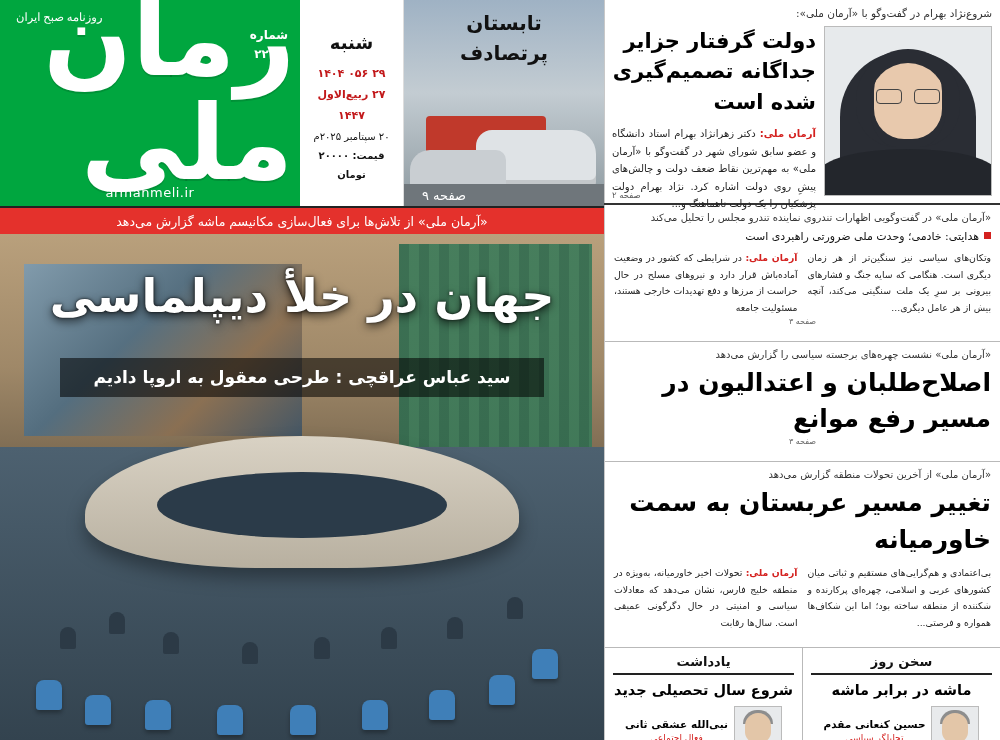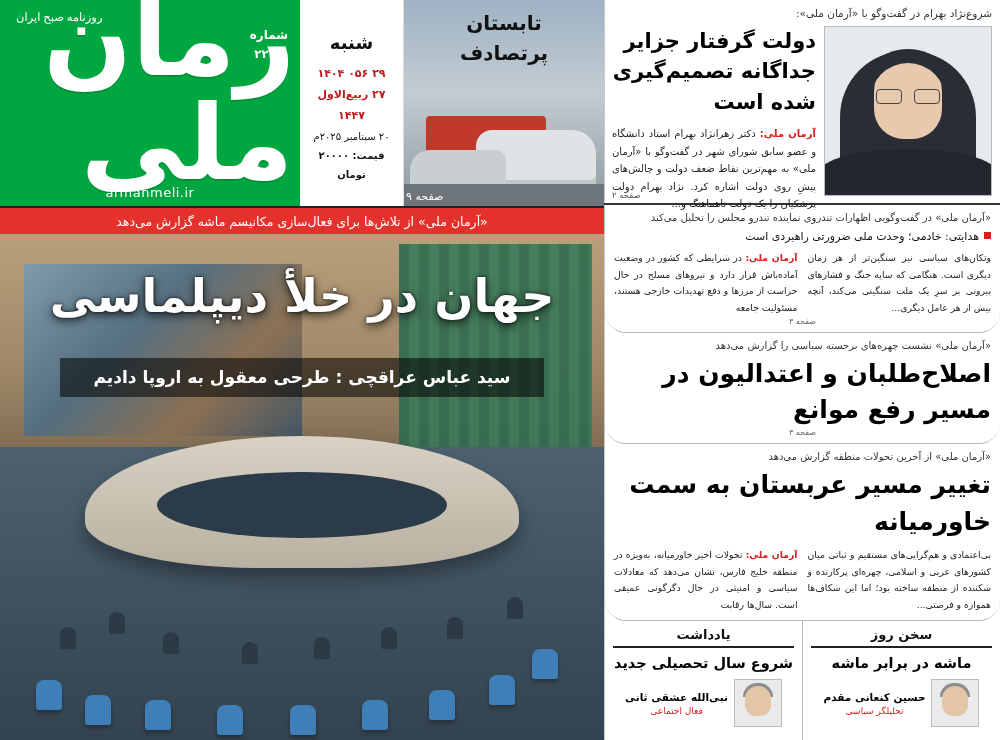--- a/index.html
+++ b/index.html
@@ -49,21 +49,21 @@
   .lead-text { flex: 1; text-align: right; }
   .lead-title {
     font-size: 21px; font-weight: bold; line-height: 1.45; color: #000;
     font-family: "DejaVu Sans", "Liberation Sans", sans-serif;
   }
   .lead-body { margin-top: 8px; font-size: 10px; line-height: 1.75; color: #222; text-align: justify; }
   .lead-body .tag { color: #d4211f; font-weight: bold; }
   .pg-ref { position:absolute; left: 8px; bottom: 3px; font-size: 8.5px; color:#555; }
 
   
-  .story { padding: 7px 9px 6px 9px; border-bottom: 1px solid #b9b9b9; position: relative; border-radius: 21px; }
+  .story { padding: 7px 9px 15px 9px; border-bottom: 1px solid #b9b9b9; position: relative; }
   .story .kicker2 { font-size: 10px; color: #333; text-align: right; margin-bottom: 5px; }
   .story h2 { font-size: 25px; font-weight: bold; line-height: 1.4; text-align: right; color:#000; }
   .story h3 { font-size: 25px; font-weight: bold; line-height: 1.45; text-align: right; color:#000; }
   .subline { margin-top: 7px; font-size: 11px; text-align: right; color:#111; }
   .subline .sq { display:inline-block; width:7px; height:7px; background:#d4211f; margin-left:5px; vertical-align: 1px;}
   .twocol { display:flex; gap: 10px; margin-top: 7px; }
   .twocol p { flex:1; font-size: 9.3px; line-height: 1.8; text-align: justify; color:#222; }
   .twocol p .tag { color:#d4211f; font-weight:bold; }
   .pg-small { font-size: 8px; color:#666; text-align:center; margin-top:0; }
 
@@ -102,21 +102,21 @@
   .mh-date .d3 { color:#111; font-weight: normal; font-size:10px; }
   .mh-date .d4 { color:#111; font-weight: bold; font-size:10px; }
 
   .mh-photo { width: 200px; position: relative; background:#b9c3cc; overflow:hidden; }
   .mh-photo .sky { position:absolute; inset:0; background: linear-gradient(180deg,#9fb2c4 0%, #c3ccd2 45%, #8e9aa0 100%);}
   .mh-photo .hl { position:absolute; top:8px; right:10px; left:10px; text-align:center; color:#111; font-size: 20px; font-weight:bold; line-height:1.5; z-index:3; }
   .mh-photo .car1 { position:absolute; bottom: 18px; right: 8px; width: 120px; height: 58px; background:#dfe3e6; border-radius: 16px 24px 6px 6px; box-shadow: inset 0 -8px 0 rgba(0,0,0,.12); }
   .mh-photo .car2 { position:absolute; bottom: 12px; left: 6px; width: 96px; height: 44px; background:#c9ced2; border-radius: 20px 10px 6px 6px; }
   .mh-photo .truck { position:absolute; bottom: 52px; left: 22px; width: 120px; height: 38px; background:#c0392b; border-radius:4px; }
   .mh-photo .road { position:absolute; bottom:0; left:0; right:0; height: 22px; background:#6f767b; }
-  .mh-photo .pg { position:absolute; bottom: 3px; left: 2px; font-size: 11px; color:#fff; z-index:3;}
+  .mh-photo .pg { position:absolute; bottom: 3px; left: 18px; font-size: 13px; color:#fff; z-index:3;}
 
   
   .feature { position: relative; width: 604px; height: 532px; overflow:hidden; }
   .feat-banner {
     position:absolute; top:0; left:0; right:0; height: 26px; background:#e4312c; color:#fff;
     font-size: 12.5px; display:flex; align-items:center; justify-content:center; z-index:6;
   }
   .feat-photo { position:absolute; top:26px; left:0; right:0; bottom:0; background:#46555f; overflow:hidden;}
   .fp-wall { position:absolute; top:0; left:0; right:0; height: 44%; background: linear-gradient(180deg,#b9a07c 0%, #9f8868 60%, #7d6b52 100%);}
   .fp-mural { position:absolute; top: 6%; left: 4%; width: 46%; height: 34%; background: linear-gradient(135deg,#7d9bb0,#4f6d82 40%, #8a6f52 70%, #3f5466); opacity:.92; }

